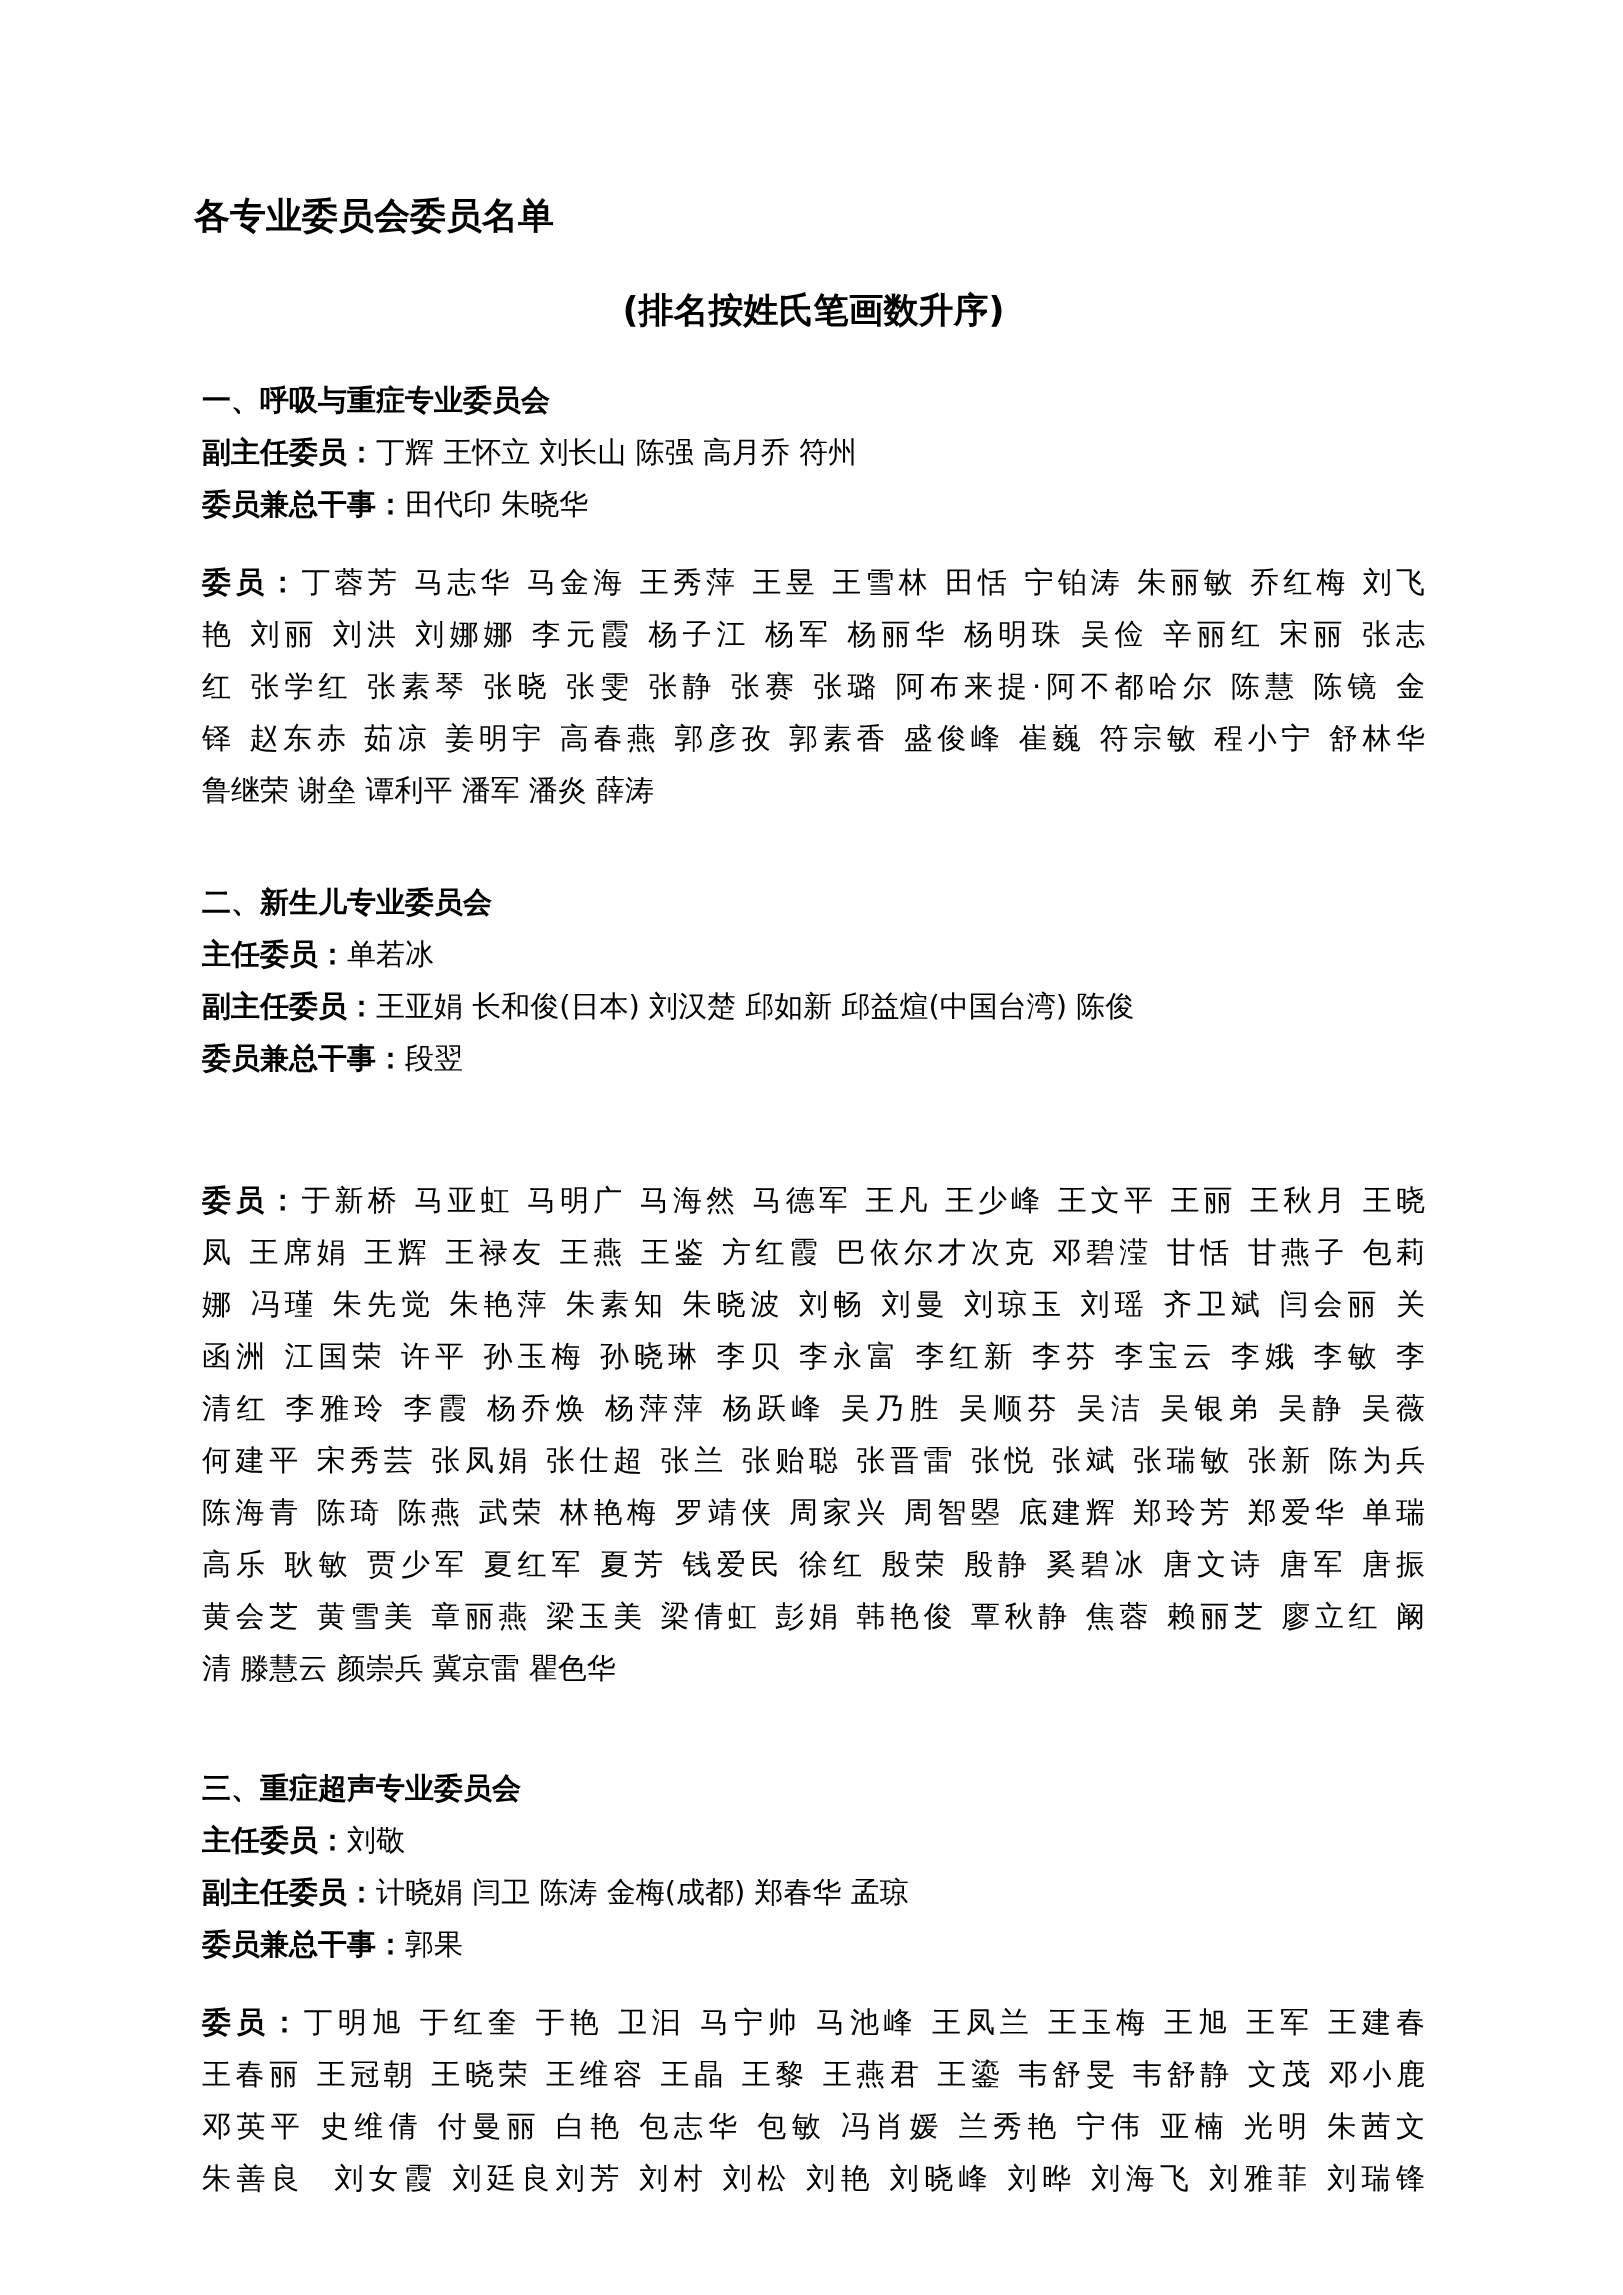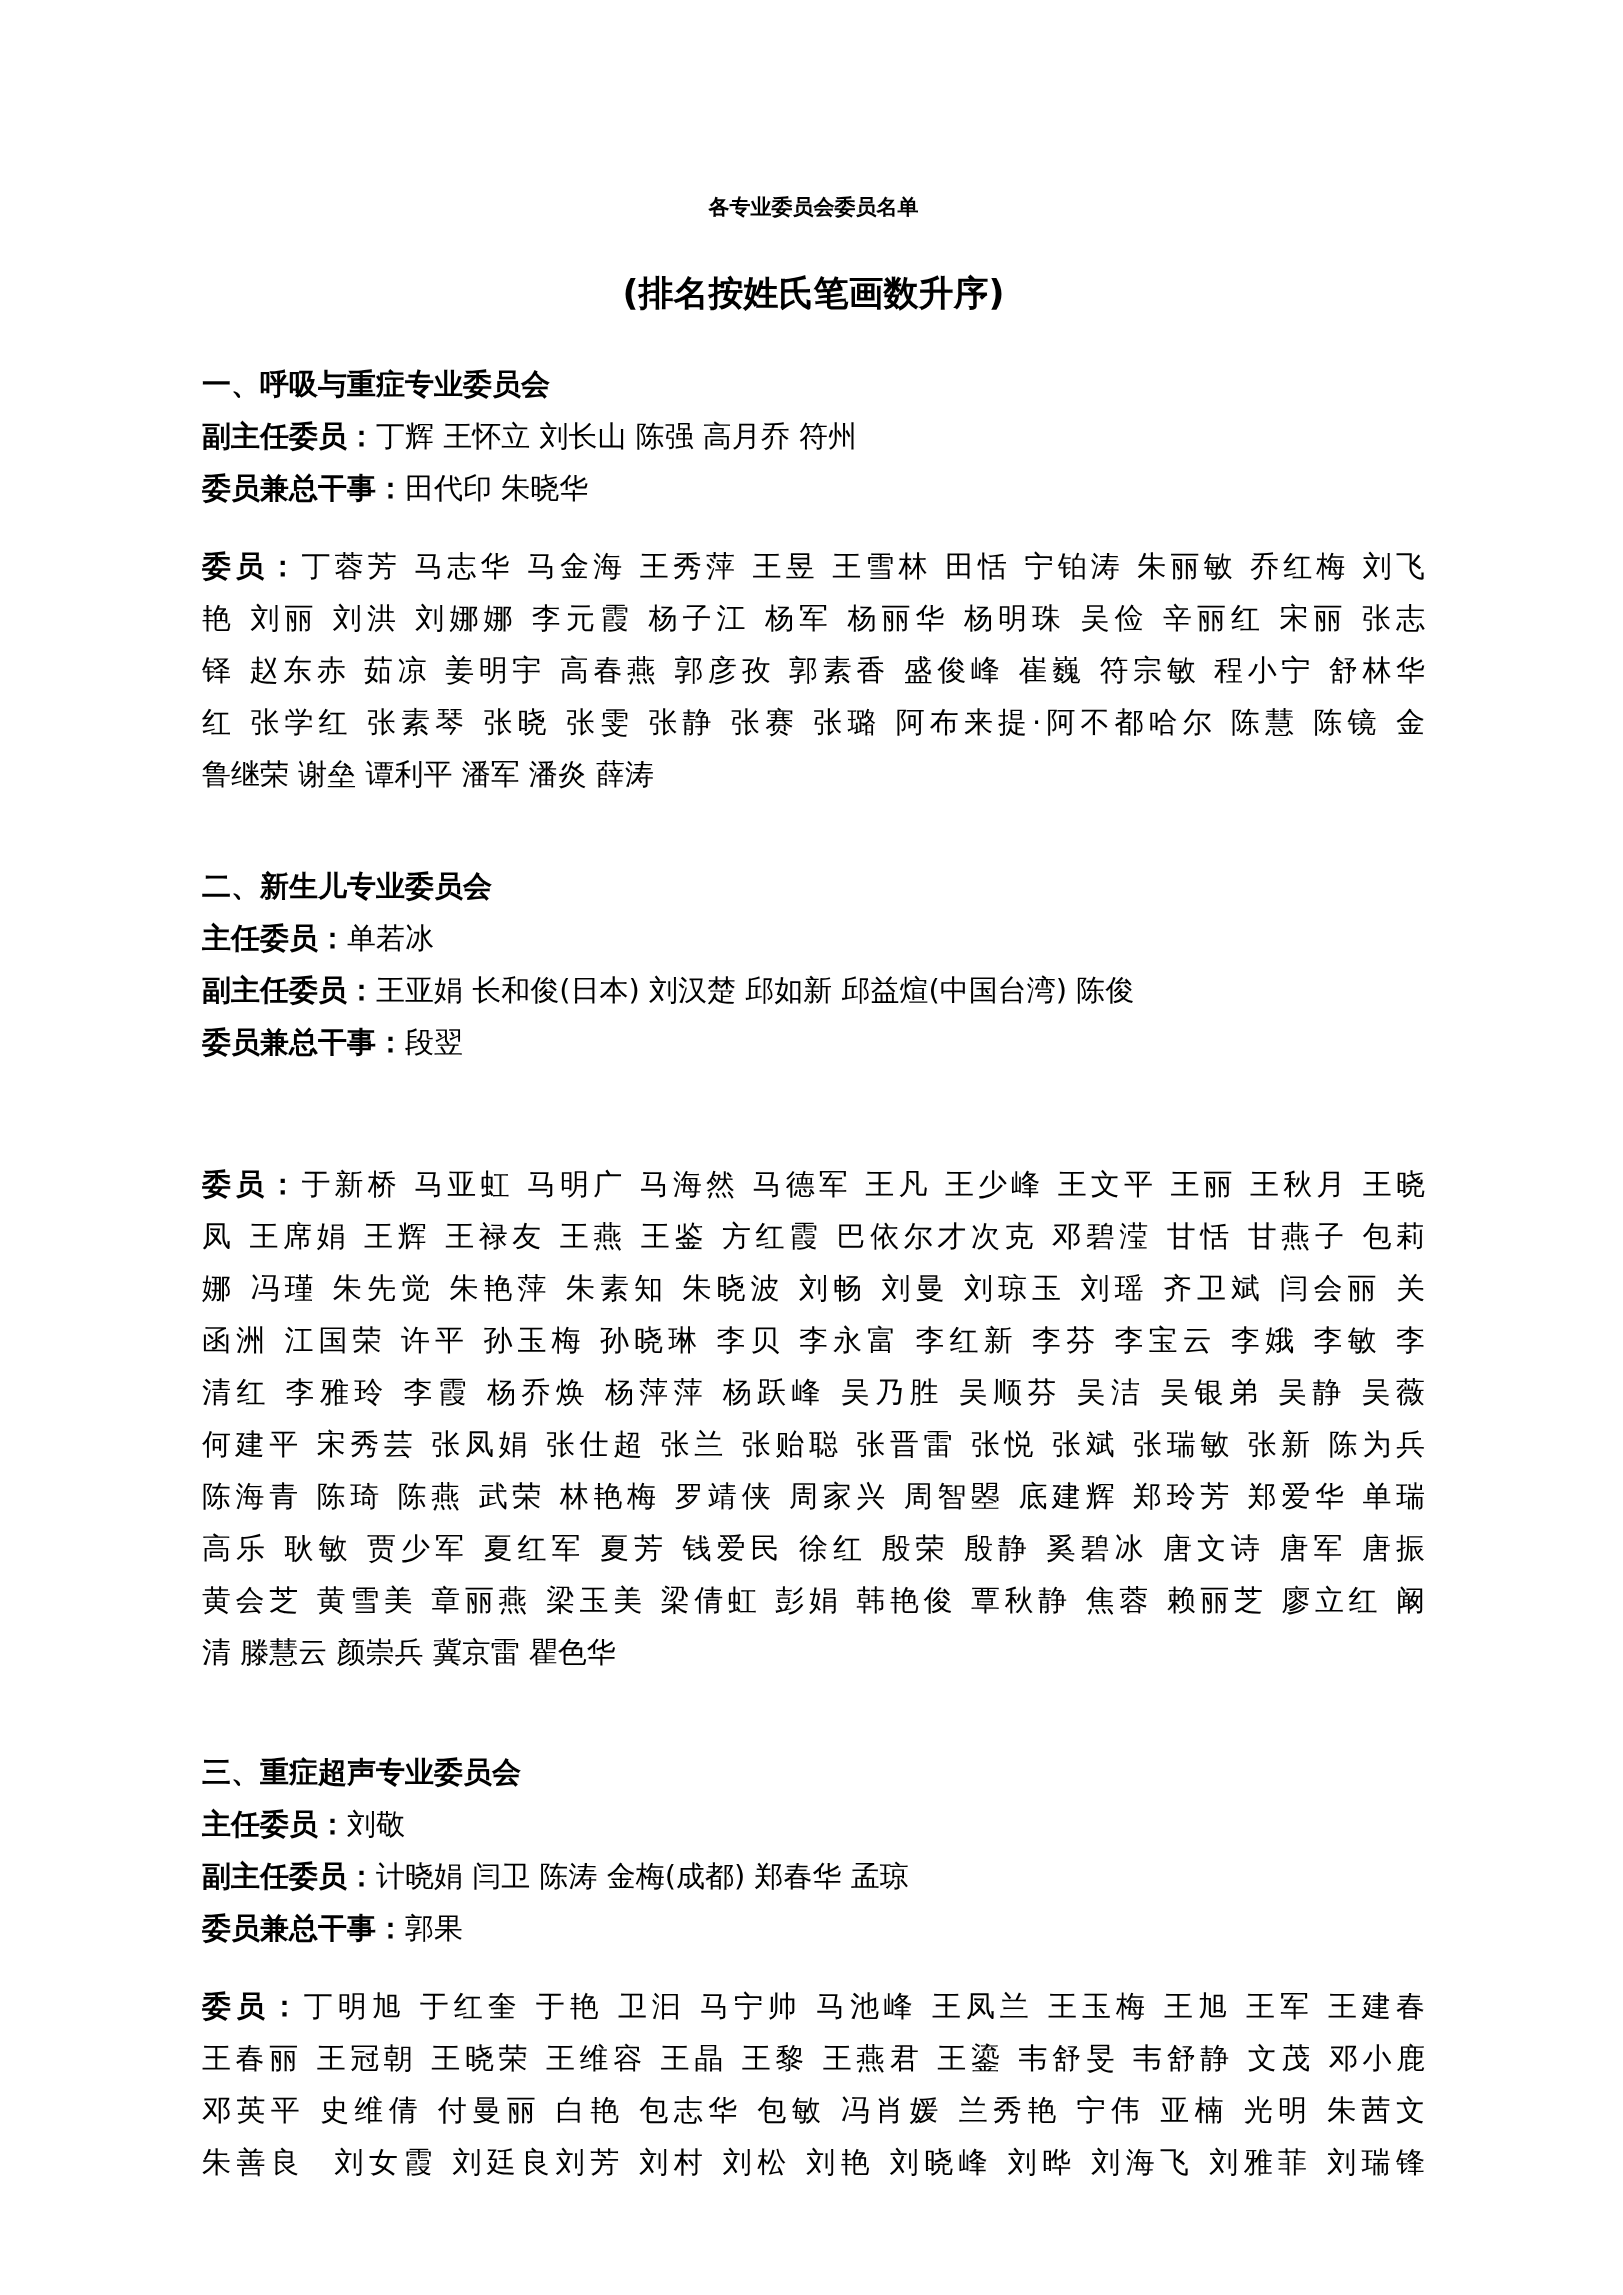--- a/index.html
+++ b/index.html
@@ -7,23 +7,23 @@
     width: 1623px;
     min-height: 2295px;
     box-sizing: border-box;
     padding: 196px 190px 41px 194px;
     background: #ffffff;
     color: #000000;
     font-family: "DejaVu Sans", sans-serif;
     font-size: 29px;
   }
   .doc-title {
-    text-align: center;
+    text-align: left;
     font-weight: bold;
-    font-size: 21px;
+    font-size: 36px;
     line-height: 1.1;
     margin: 0 0 55px 0;
   }
   .doc-subtitle {
     text-align: center;
     font-weight: bold;
     font-size: 35px;
     line-height: 1.1;
     margin: 0 0 45px 0;
   }
@@ -55,22 +55,22 @@
   <div class="doc-subtitle">(排名按姓氏笔画数升序)</div>
 
   <section class="section s1">
     <div class="section-heading">一、呼吸与重症专业委员会</div>
     <div class="field"><span class="lbl">副主任委员：</span><span>丁辉 王怀立 刘长山 陈强 高月乔 符州</span></div>
     <div class="field"><span class="lbl">委员兼总干事：</span><span>田代印 朱晓华</span></div>
     <div class="members">
       <div class="mline"><span class="lbl">委员：</span><span>丁蓉芳 马志华 马金海 王秀萍 王昱 王雪林 田恬 宁铂涛 朱丽敏 乔红梅 刘飞</span></div>
       <div>
           <div class="mline">艳 刘丽 刘洪 刘娜娜 李元霞 杨子江 杨军 杨丽华 杨明珠 吴俭 辛丽红 宋丽 张志</div>
+          <div class="mline">红 张学红 张素琴 张晓 张雯 张静 张赛 张璐 阿布来提·阿不都哈尔 陈慧 陈镜 金</div>
           <div class="mline">铎 赵东赤 茹凉 姜明宇 高春燕 郭彦孜 郭素香 盛俊峰 崔巍 符宗敏 程小宁 舒林华</div>
-          <div class="mline">红 张学红 张素琴 张晓 张雯 张静 张赛 张璐 阿布来提·阿不都哈尔 陈慧 陈镜 金</div>
           <div class="mline final">鲁继荣 谢垒 谭利平 潘军 潘炎 薛涛</div>
         </div>
     </div>
   </section>
 
   <section class="section s2">
     <div class="section-heading">二、新生儿专业委员会</div>
     <div class="field"><span class="lbl">主任委员：</span><span>单若冰</span></div>
     <div class="field"><span class="lbl">副主任委员：</span><span>王亚娟 长和俊(日本) 刘汉楚 邱如新 邱益煊(中国台湾) 陈俊</span></div>
     <div class="field"><span class="lbl">委员兼总干事：</span><span>段翌</span></div>

